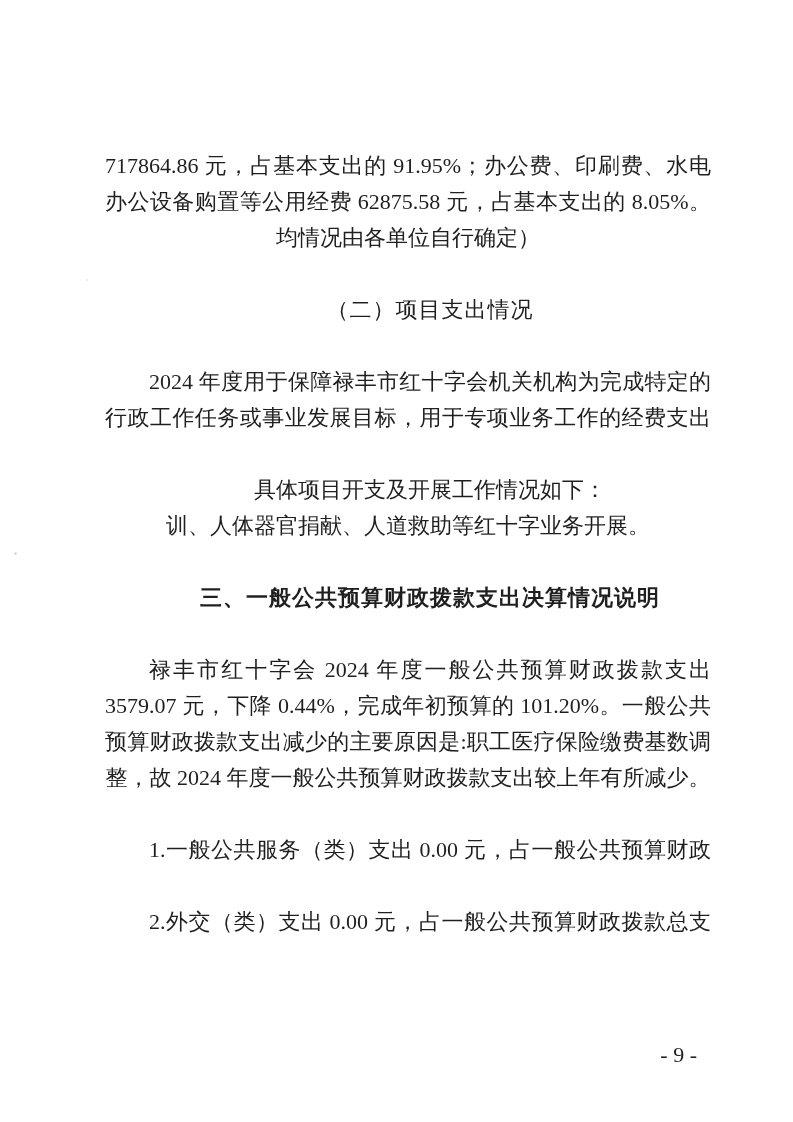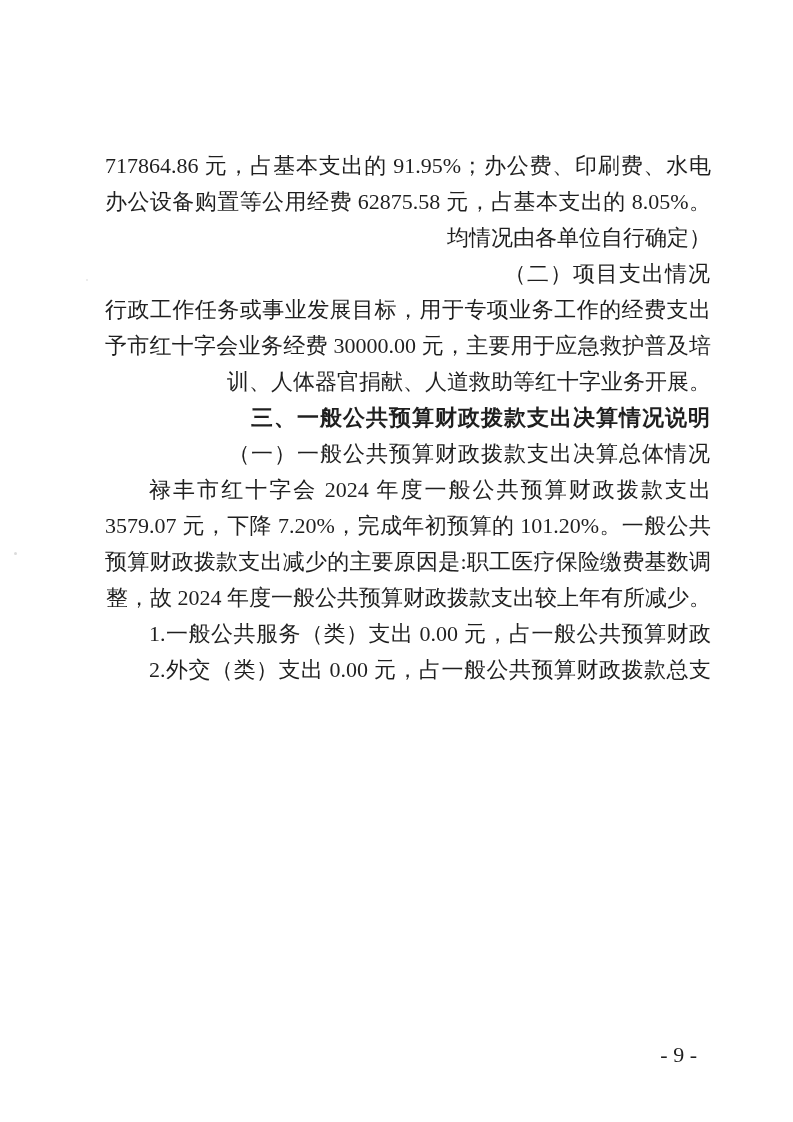--- a/index.html
+++ b/index.html
@@ -20,28 +20,29 @@
     position: absolute;
     top: 148px;
     left: 105px;
     width: 606px;
   }
   .line {
     font-size: 22px;
     line-height: 36px;
     height: 36px;
     overflow: hidden;
-    text-align: right;
+    text-align: center;
   }
   .j {
     text-align: justify;
     text-align-last: justify;
   }
   .ind {
     text-indent: 2em;
+    margin-top: 36px;
   }
   .bold {
     font-weight: 700;
     font-family: Liberation Sans, sans-serif;
     letter-spacing: 1px;
   }
   .kai {
     letter-spacing: 1px;
   }
   .pagenum {
@@ -62,27 +63,27 @@
 </style>
 </head>
 <body>
 
 <div class="page">
   <div class="content">
     <div class="line j">717864.86 元，占基本支出的 91.95%；办公费、印刷费、水电费、</div>
     <div class="line j">办公设备购置等公用经费 62875.58 元，占基本支出的 8.05%。(人</div>
     <div class="line">均情况由各单位自行确定）</div>
     <div class="line ind kai">（二）项目支出情况</div>
+    <div class="line ind j">2024 年度用于保障禄丰市红十字会机关机构为完成特定的</div>
     <div class="line j">行政工作任务或事业发展目标，用于专项业务工作的经费支出</div>
-    <div class="line j">予市红十字会业务经费 30000.00 元，主要用于应急救护普及培</div>
+    <div class="line ind">具体项目开支及开展工作情况如下：</div>
     <div class="line">训、人体器官捐献、人道救助等红十字业务开展。</div>
     <div class="line ind bold">三、一般公共预算财政拨款支出决算情况说明</div>
-    <div class="line ind kai">（一）一般公共预算财政拨款支出决算总体情况</div>
     <div class="line ind j">禄丰市红十字会 2024 年度一般公共预算财政拨款支出</div>
-    <div class="line j">3579.07 元，下降 7.20%，完成年初预算的 101.20%。一般公共</div>
+    <div class="line j">3579.07 元，下降 0.44%，完成年初预算的 101.20%。一般公共</div>
     <div class="line j">预算财政拨款支出减少的主要原因是:职工医疗保险缴费基数调</div>
     <div class="line">整，故 2024 年度一般公共预算财政拨款支出较上年有所减少。</div>
     <div class="line ind j">1.一般公共服务（类）支出 0.00 元，占一般公共预算财政拨</div>
     <div class="line ind j">2.外交（类）支出 0.00 元，占一般公共预算财政拨款总支出</div>
   </div>
 
   <div class="pagenum">- 9 -</div>
 
   <div class="speck speck-1"></div>
   <div class="speck speck-2"></div>

